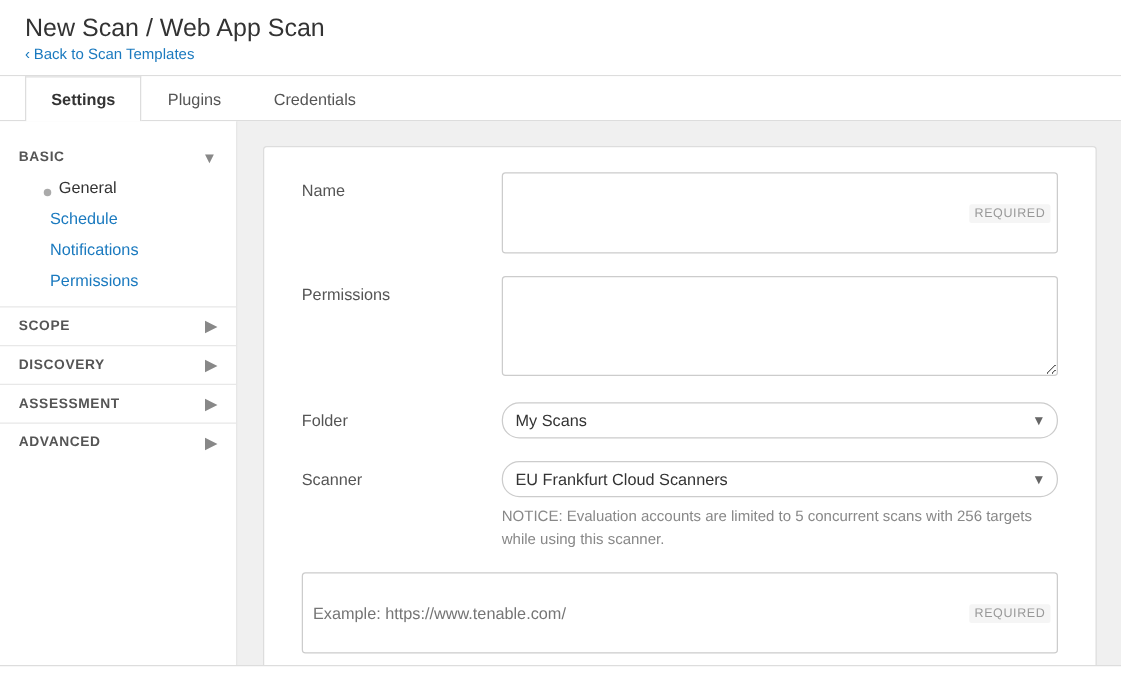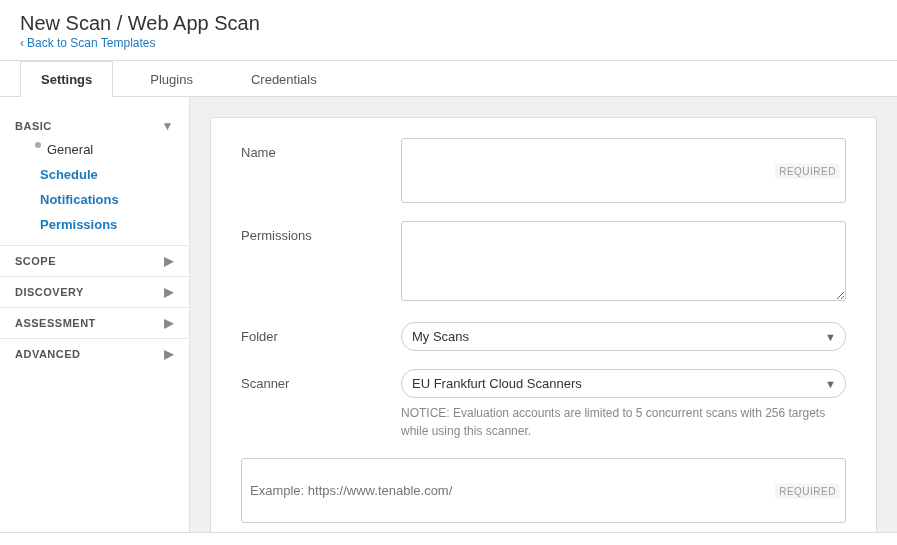--- a/index.html
+++ b/index.html
@@ -30,21 +30,21 @@
       text-decoration: none;
       display: inline-flex;
       align-items: center;
       gap: 3px;
       margin-bottom: 10px;
     }
 
     
     .tabs-bar {
       display: flex;
-      gap: 16px;
+      gap: 0;
       padding: 0 20px;
       background: #fff;
       border-bottom: 1px solid #ddd;
     }
     .tab {
       padding: 10px 20px;
       font-size: 13px;
       cursor: pointer;
       border: 1px solid transparent;
       border-bottom: none;
@@ -90,34 +90,33 @@
     }
     .sidebar-section-header .chevron {
       font-size: 12px;
       color: #888;
     }
     .sidebar-item {
       padding: 5px 0 5px 20px;
       font-size: 13px;
       cursor: pointer;
       display: flex;
-      align-items: flex-start;
+      align-items: flex-end;
       gap: 6px;
     }
     .sidebar-item .dot {
       width: 6px;
       height: 6px;
       border-radius: 50%;
       background: #aaa;
       flex-shrink: 0;
     }
     .sidebar-item.link-item {
       color: #1b7abf;
       padding-left: 25px;
-      font-weight: bold;
     }
     .sidebar-collapsed {
       padding: 8px 15px;
       display: flex;
       align-items: center;
       justify-content: space-between;
       font-size: 11px;
       font-weight: 700;
       color: #555;
       letter-spacing: 0.5px;

